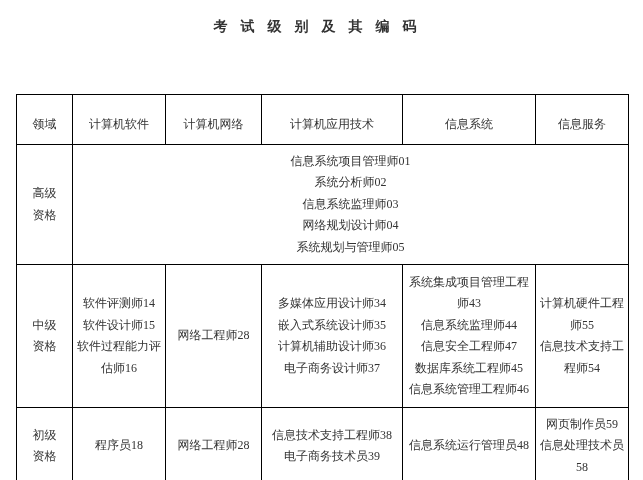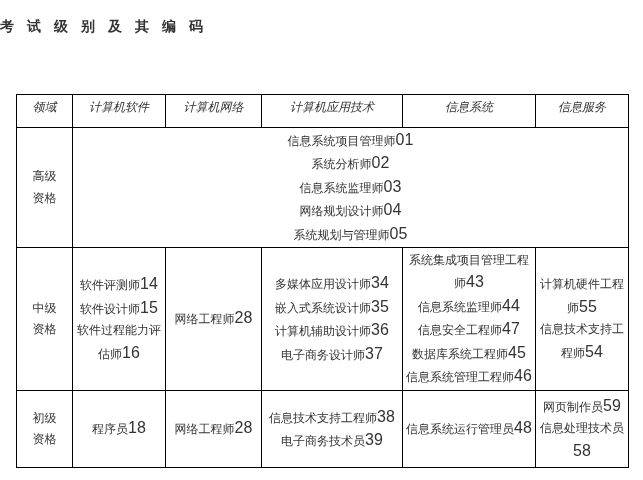--- a/index.html
+++ b/index.html
@@ -1,26 +1,26 @@
 <!DOCTYPE html>
 <html><head>
 <meta charset="utf-8">
 <style>
   html, body { margin:0; padding:0; background:#ffffff; }
   body { width:643px; height:480px; position:relative; overflow:hidden;
          font-family: "DejaVu Sans", "Liberation Sans", sans-serif; color:#333; }
-  .title { position:absolute; top:18px; left:0; width:643px; text-align:left;
+  .title { position:absolute; top:18px; left:0; width:643px; text-align:center;
            font-family: "DejaVu Serif", "Liberation Serif", serif; font-weight:bold;
            font-size:14px; letter-spacing:13px; color:#333; }
   table { position:absolute; left:16px; top:94px; border-collapse:collapse;
           table-layout:fixed; width:612px; }
   td, th { border:1px solid #000; text-align:center; font-size:12px; font-weight:normal;
            line-height:21.5px; padding:0 2px; color:#333; vertical-align:middle; }
-  th { vertical-align:top; padding-top:2px; height:30px;font-style:italic; }
-  .code { font-family: Liberation Sans, sans-serif; font-size:16px; color:#333; }
+  th { vertical-align:top; padding-top:19px; height:30px; }
+  .code { font-family: Liberation Serif, serif; font-size:12px; color:#333; }
   .line { display:block; white-space:nowrap; }
   .wrap { display:block; }
   .r-high td { height:119px; }
   .r-mid td { height:142px; }
   .r-low td { height:76px; }
 </style>
 </head>
 <body>
 
 <div class="title">考试级别及其编码</div>

